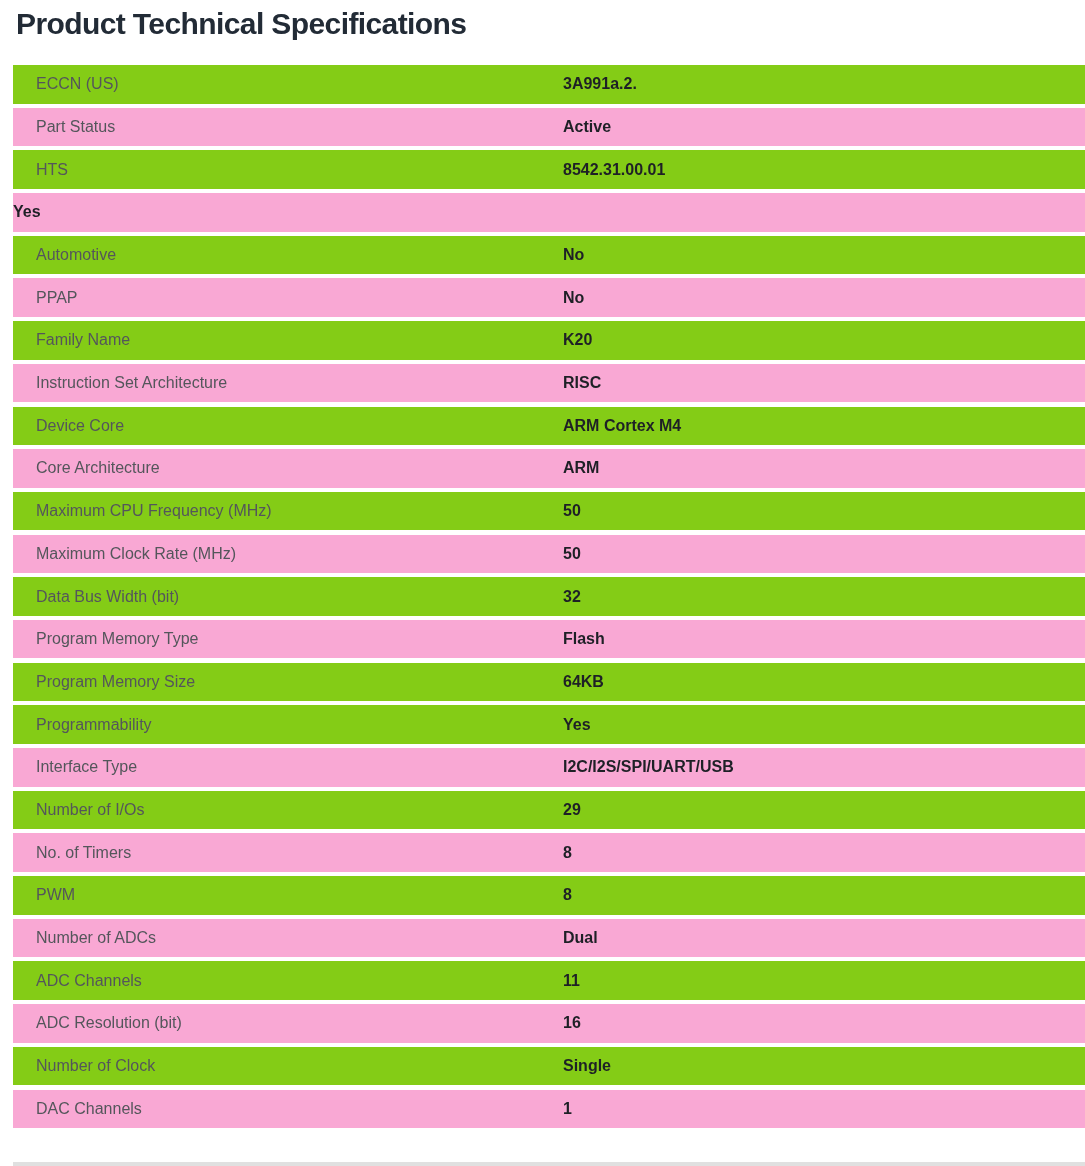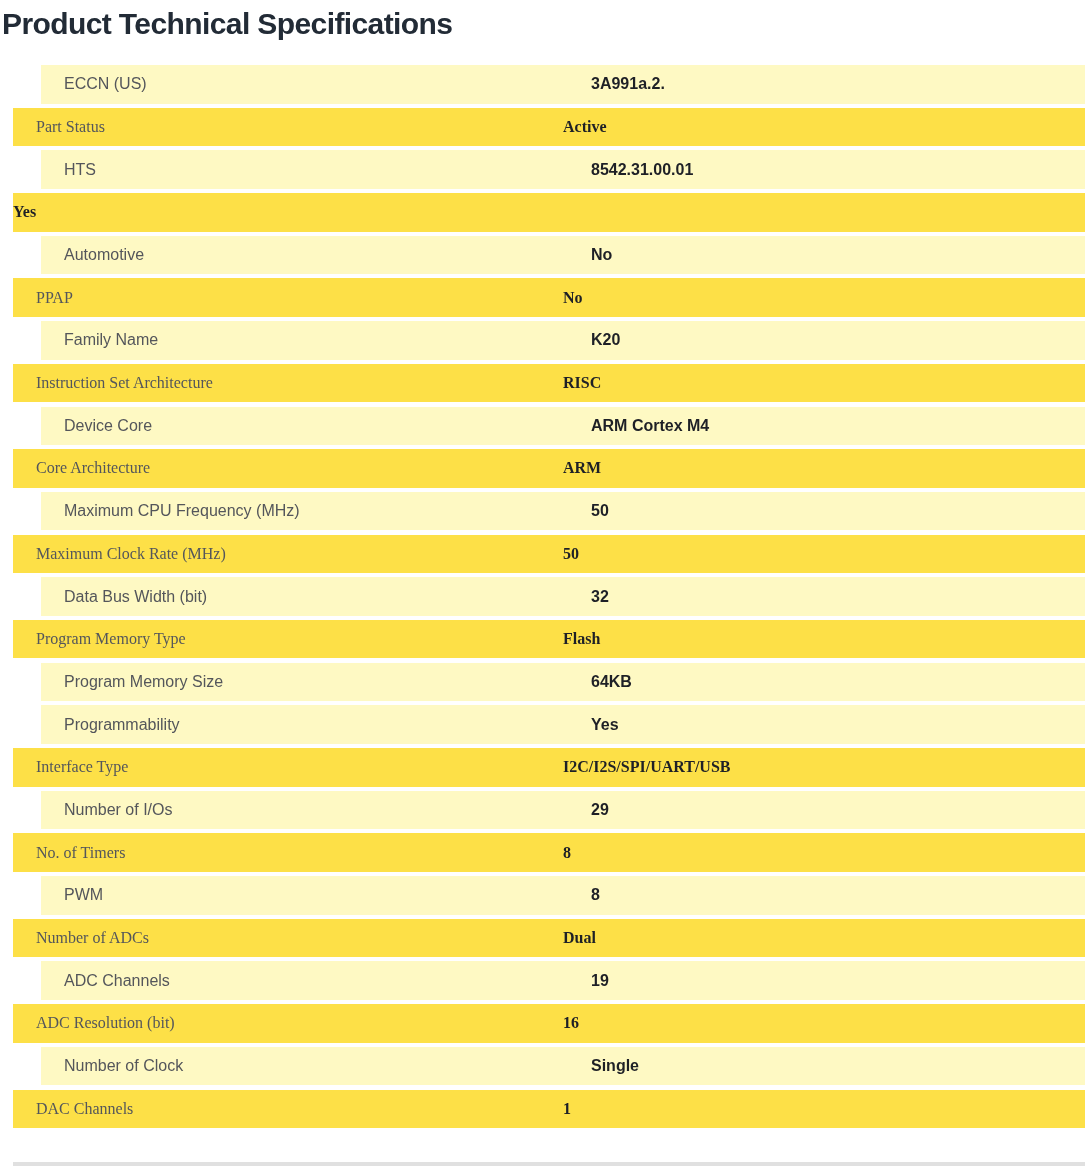--- a/index.html
+++ b/index.html
@@ -6,39 +6,39 @@
   body {
     width: 1085px;
     height: 1166px;
     overflow: hidden;
     background: #ffffff;
     font-family: "Liberation Sans", sans-serif;
     position: relative;
   }
   .page-title {
     margin: 0;
-    padding: 6px 0 0 2px;
+    padding: 6px 0 0 16px;
     font-size: 30px;
     line-height: 36px;
     font-weight: 700;
     letter-spacing: -0.6px;
     color: #222b36;
   }
   .spec-table {
     margin: 23px 0 0 13px;
     width: 1072px;
   }
   .spec-row {
     display: flex;
     align-items: center;
     height: 38.5px;
     margin-bottom: 4.2px;
   }
-  .spec-row.stripe { background: #fef9c3; margin-left: 28px; }
-  .spec-row.plain  { background: #fde047; font-family: Liberation Serif, serif; }
+  .spec-row.stripe { background: #84cc16; }
+  .spec-row.plain  { background: #f9a8d4; }
   .spec-label {
     box-sizing: border-box;
     width: 550px;
     padding-left: 23px;
     font-size: 16px;
     font-weight: 400;
     color: #54565b;
     white-space: nowrap;
   }
   .spec-value {
@@ -162,21 +162,21 @@
     <div class="spec-value">8</div>
   </div>
 
   <div class="spec-row plain">
     <div class="spec-label">Number of ADCs</div>
     <div class="spec-value">Dual</div>
   </div>
 
   <div class="spec-row stripe">
     <div class="spec-label">ADC Channels</div>
-    <div class="spec-value">19</div>
+    <div class="spec-value">11</div>
   </div>
 
   <div class="spec-row plain">
     <div class="spec-label">ADC Resolution (bit)</div>
     <div class="spec-value">16</div>
   </div>
 
   <div class="spec-row stripe">
     <div class="spec-label">Number of Clock</div>
     <div class="spec-value">Single</div>

